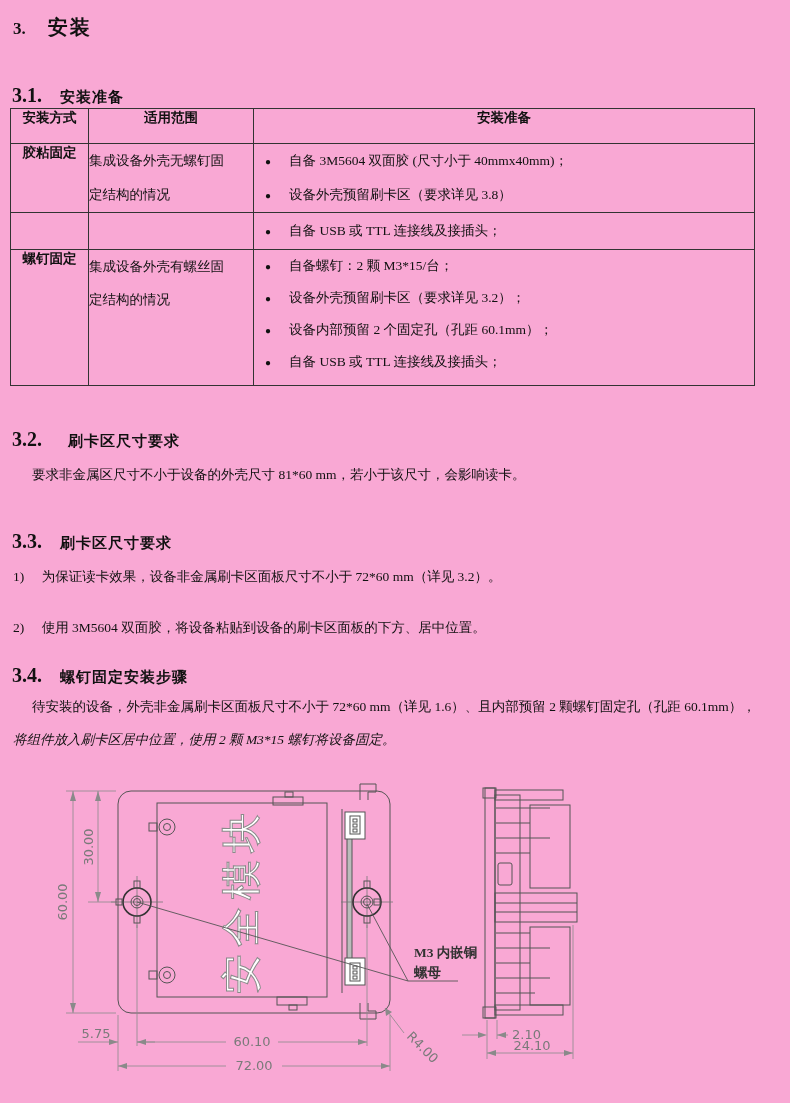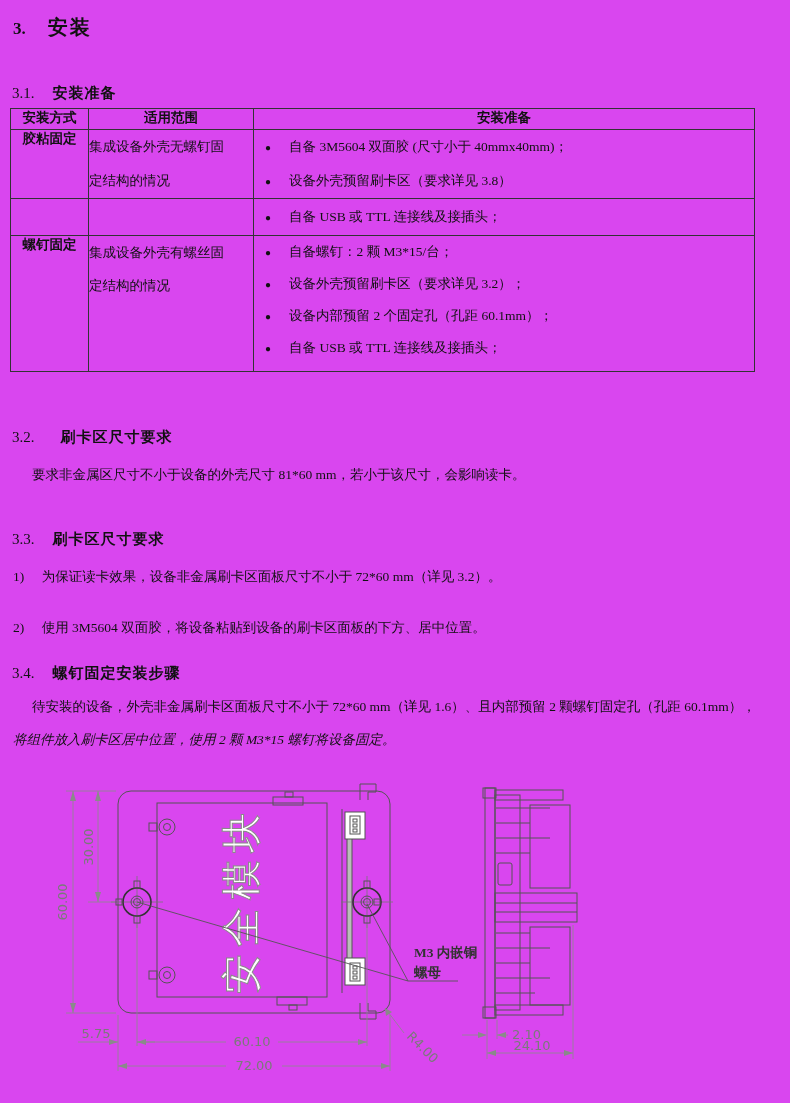--- a/index.html
+++ b/index.html
@@ -1,24 +1,24 @@
 <!DOCTYPE html>
 <html><head>
 <meta charset="utf-8">
 <style>
   html,body{margin:0;padding:0;background:#e8e8e8;}
   .page{
-    position:relative;width:790px;height:1103px;background:#d946ef;
+    position:relative;width:790px;height:1103px;background:#f9a8d4;
     font-family:"Liberation Serif","DejaVu Serif",serif;color:#111;
     overflow:hidden;margin:0 auto;
   }
   .abs{position:absolute;}
   .h1-num{font-size:17px;font-weight:bold;}
   .h1-title{font-size:20px;font-weight:bold;letter-spacing:2px;}
-  .h2-num{font-size:15px;font-weight:normal;}
+  .h2-num{font-size:20px;font-weight:bold;}
   .h2-title{font-size:15px;font-weight:bold;letter-spacing:1px;}
   .body-text{font-size:13.5px;line-height:17px;white-space:nowrap;}
   
   table.prep{border-collapse:collapse;table-layout:fixed;font-size:13.5px;}
   table.prep td,table.prep th{border:1px solid #333;padding:0;vertical-align:top;overflow:hidden;}
   th.hdr{font-weight:bold;text-align:center;vertical-align:middle;font-size:13.5px;}
   td.method{font-weight:bold;text-align:center;vertical-align:middle;font-size:13.5px;}
   td.scope1{padding:0 0 0 8px;line-height:34px;white-space:nowrap;}
   td.scope3{padding:7px 0 0 8px;line-height:33px;white-space:nowrap;}
   .blt-row{display:flex;align-items:center;padding-left:11px;white-space:nowrap;}
@@ -49,21 +49,21 @@
     <span class="h2-title" style="margin-left:14px;">安装准备</span>
   </div>
 
   <table class="prep abs" style="left:10px;top:108px;width:744px;">
     <colgroup>
         <col style="width:78px">
         <col style="width:165px">
         <col style="width:501px">
       </colgroup>
     <tbody>
-        <tr style="height:21px;">
+        <tr style="height:35px;">
       <th class="hdr">安装方式</th>
       <th class="hdr">适用范围</th>
       <th class="hdr">安装准备</th>
     </tr>
     <tr style="height:68px;">
       <td class="method">胶粘固定</td>
       <td class="scope1">
         <div>集成设备外壳无螺钉固</div>
         <div>定结构的情况</div>
       </td>

